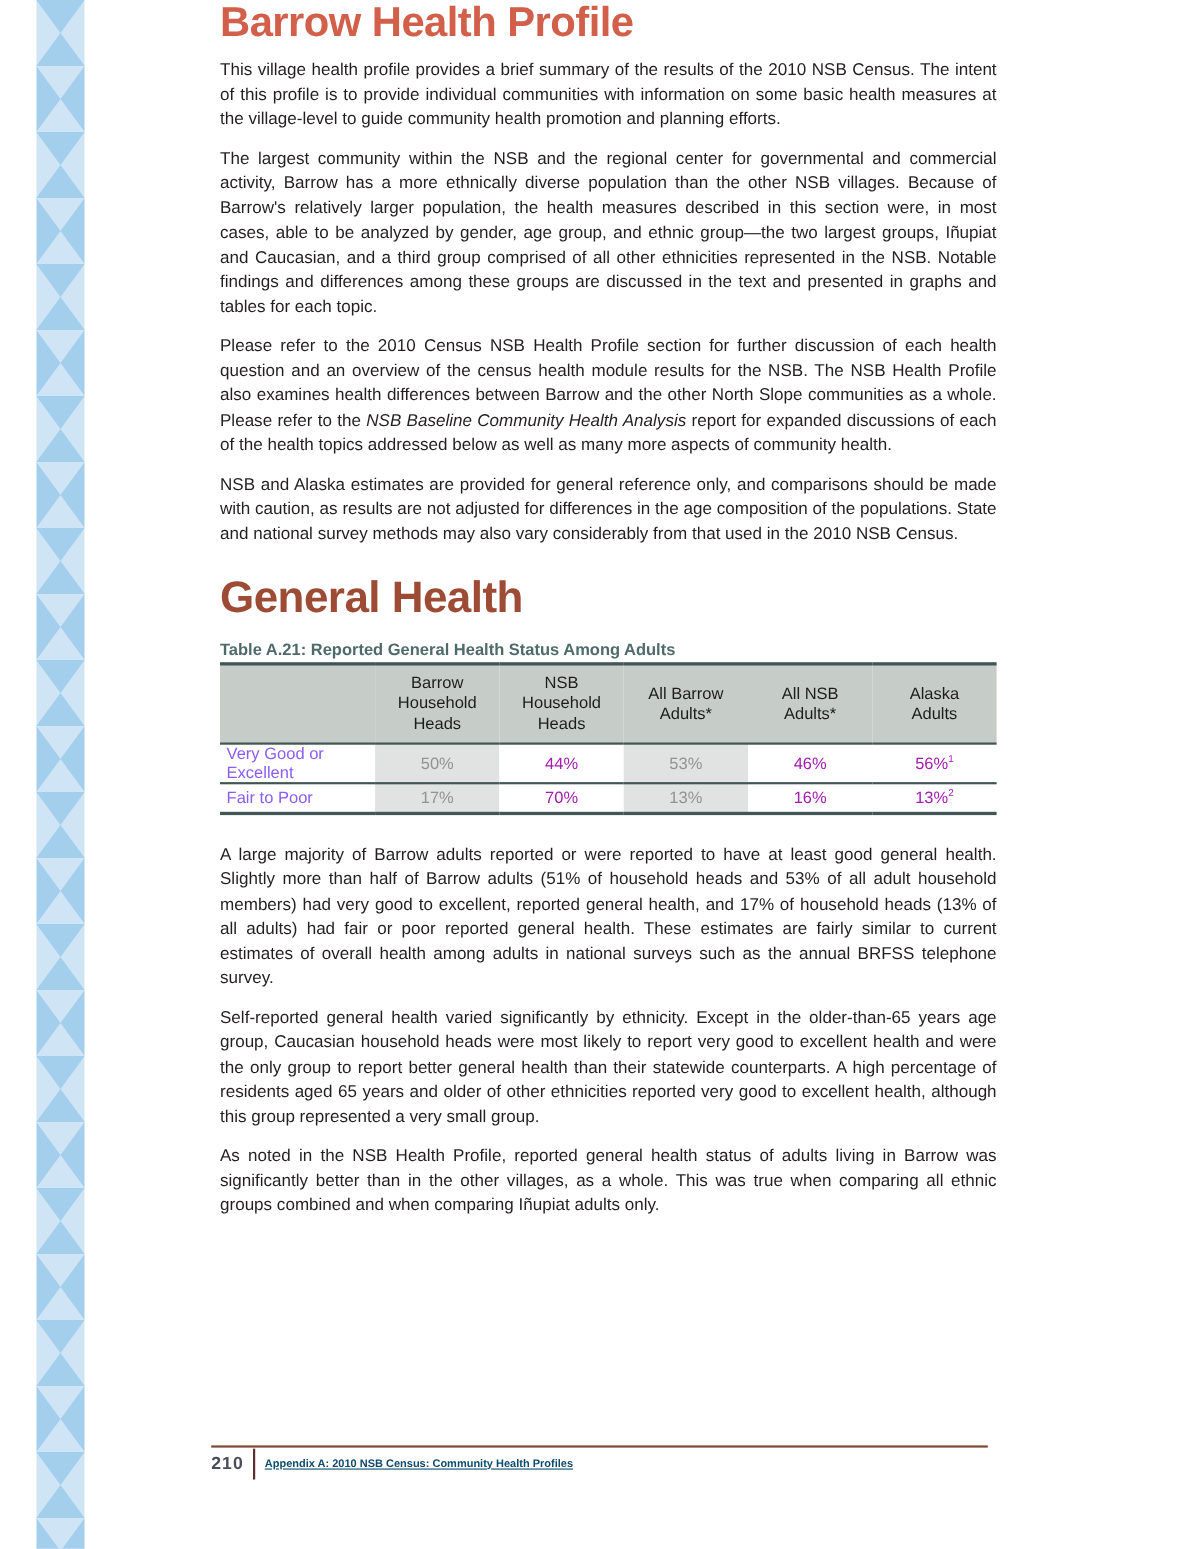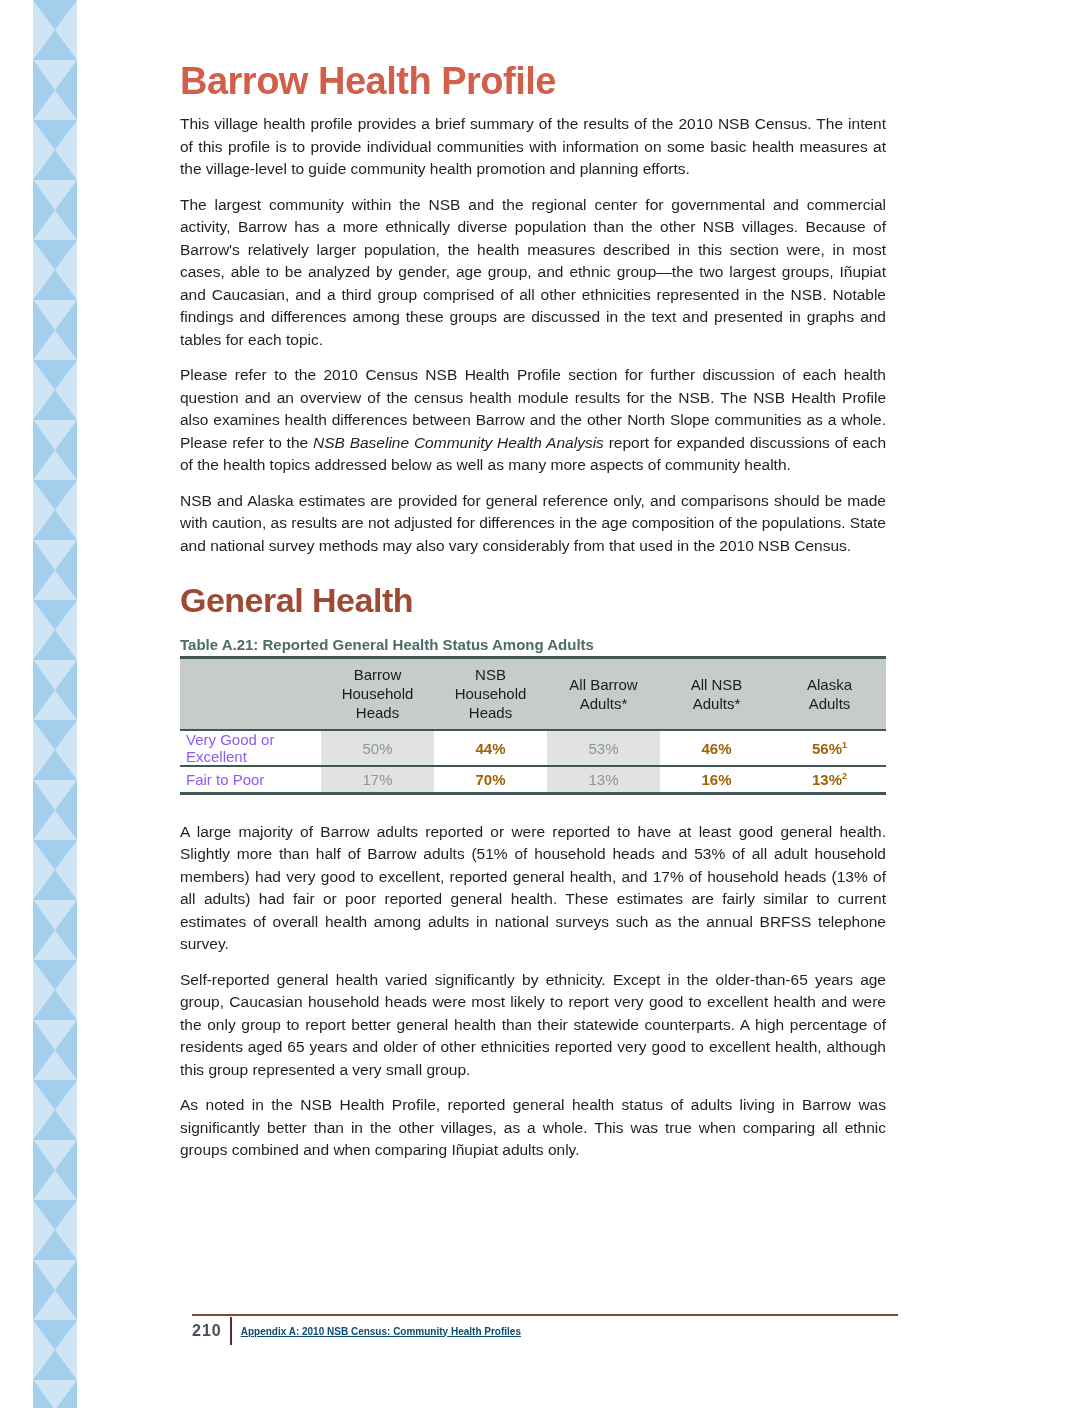--- a/index.html
+++ b/index.html
@@ -14,44 +14,43 @@
   }
 
   .side-border {
     position: absolute;
     left: 33px; top: 0;
     width: 44px; height: 1408px;
   }
 
   .content {
     position: absolute;
-    left: 180px; top: 0;
+    left: 200px; top: 0;
     width: 706px;
-    padding-top: 60px;
   }
 
   .page-title {
     font-size: 38px;
     font-weight: bold;
     letter-spacing: -0.5px;
     color: var(--title, #d15f4a);
     margin-bottom: 10px;
   }
 
   p.body-par {
     font-size: 15.5px;
     line-height: 22.5px;
     text-align: justify;
     margin-bottom: 13px;
     color: var(--body-text, #231f20);
   }
   p.body-par .ital { font-style: italic; }
 
   .section-heading {
-    font-size: 34px;
+    font-size: 40px;
     font-weight: bold;
     letter-spacing: -0.5px;
     color: var(--section-heading, #9e4b35);
     margin-top: 24px;
     margin-bottom: 16px;
   }
 
   .table-caption {
     font-size: 15px;
     font-weight: bold;
@@ -91,21 +90,21 @@
   }
   table.health-table td.row-label {
     text-align: left;
     padding-left: 6px;
     color: #8b5cf6;
   }
   table.health-table td.shaded {
     background: var(--shaded-bg, #e0e3e1);
     color: var(--muted-text, #8f9592);
   }
-  table.health-table td.val { font-weight: bold; color: #a16207; }
+  table.health-table td.val { font-weight: normal; color: #a21caf; }
   table.health-table td.val sup {
     font-size: 9px;
     vertical-align: super;
     line-height: 0;
   }
 
   .footer {
     position: absolute;
     left: 192px; top: 1314px;
     width: 706px;

